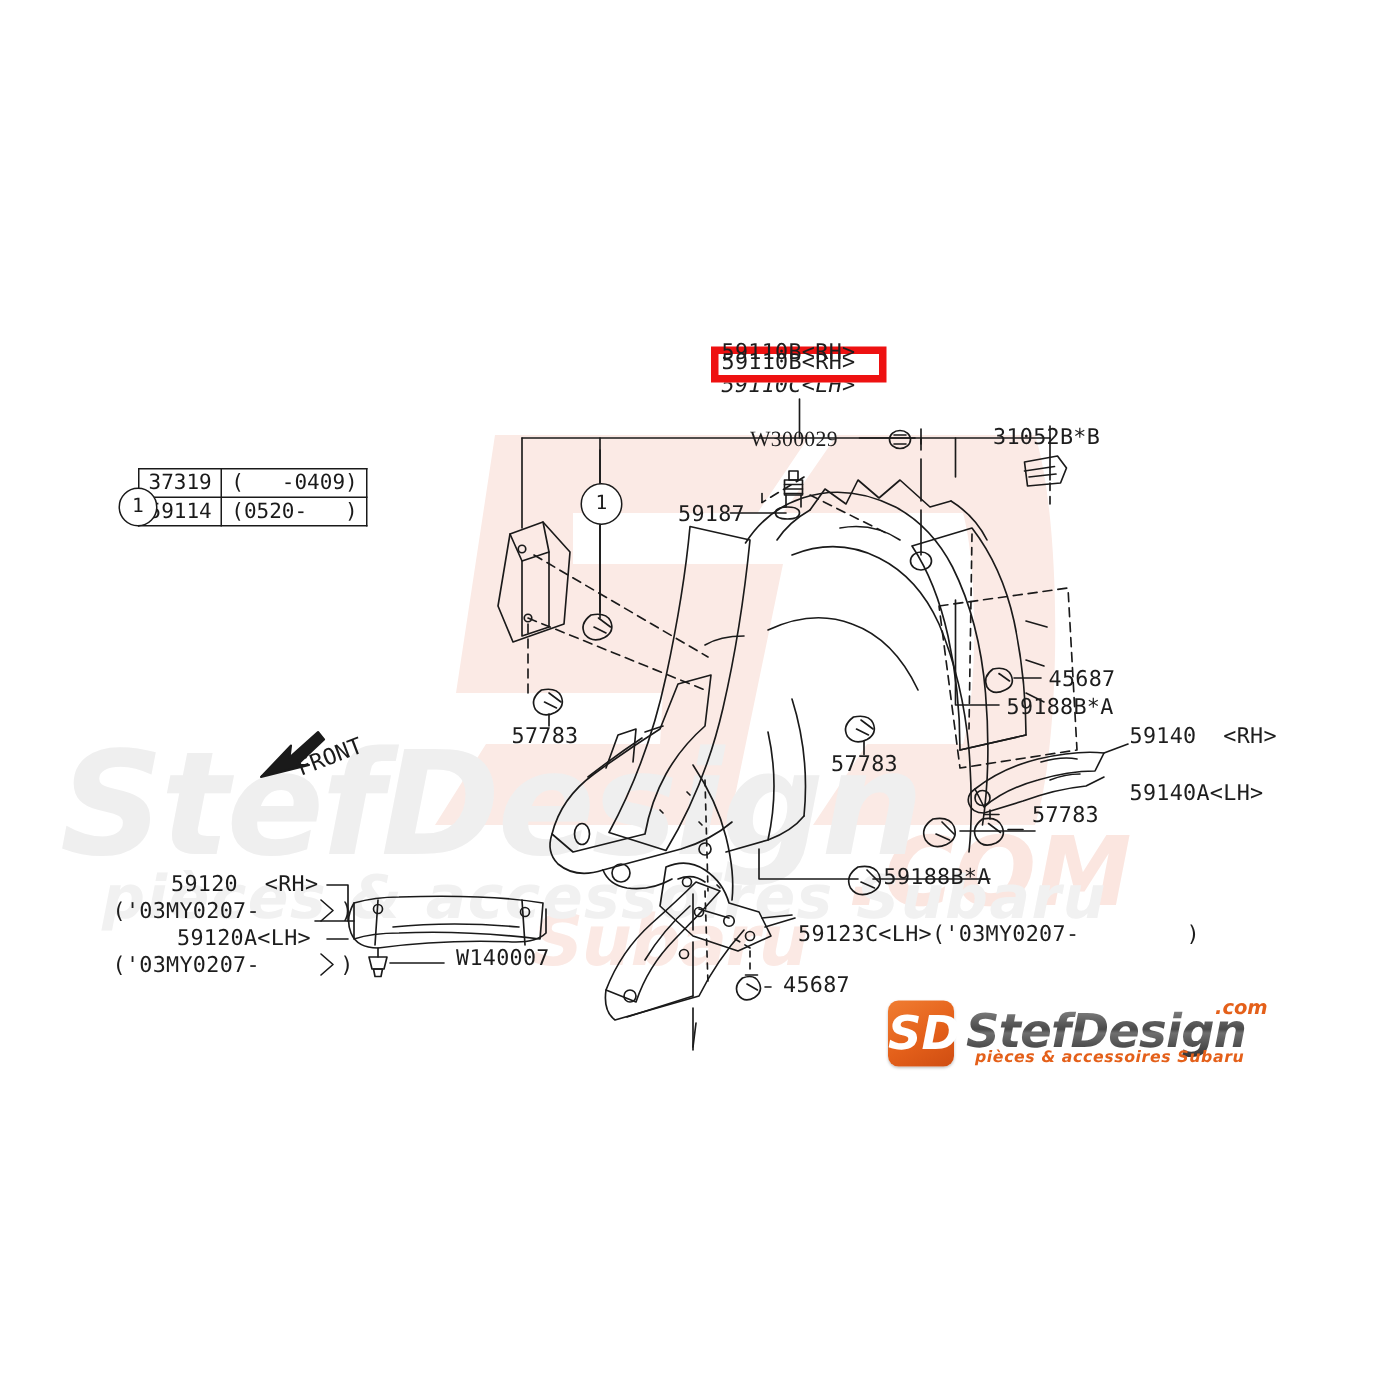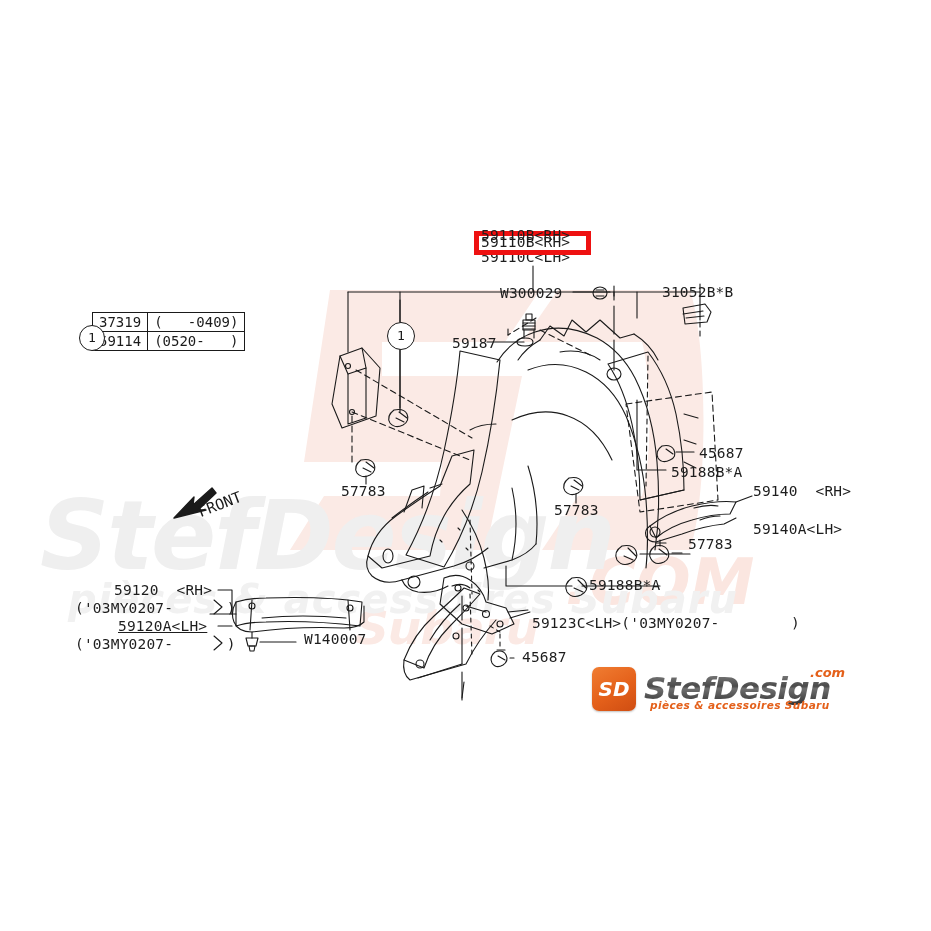--- a/index.html
+++ b/index.html
@@ -46,21 +46,21 @@
   }
   
   #logo{position:absolute;left:592px;top:665px;width:272px;height:48px;}
   #logo .sq{
     position:absolute;left:0;top:2px;width:44px;height:44px;border-radius:7px;
     background:linear-gradient(150deg,#f07d32 0%,#e4601a 55%,#cf4d12 100%);
     box-shadow:0 1px 2px rgba(0,0,0,.25);
   }
   #logo .sq span{
     position:absolute;left:0;top:0;width:44px;height:36px;line-height:44px;
-    text-align:center;color:#fff;font-weight:bold;font-size:20px;font-style:italic;
+    text-align:center;color:#fff;font-weight:bold;font-size:31px;font-style:italic;
     font-family:"DejaVu Sans","Liberation Sans",sans-serif;
   }
   #logo .wordmark{
     position:absolute;left:52px;top:5px;font-size:31px;font-weight:bold;
     font-style:italic;letter-spacing:-0.5px;
     font-family:"DejaVu Sans","Liberation Sans",sans-serif;
     background:linear-gradient(180deg,#8d8d8d 0%,#4a4a4a 45%,#6f6f6f 52%,#2e2e2e 100%);
     -webkit-background-clip:text;background-clip:text;color:transparent;
     -webkit-text-fill-color:transparent;
   }
@@ -335,40 +335,40 @@
   </div>
 
   <div class="callout" style="left:387px;top:322px;">1</div>
 
   <svg class="wm" style="left:172px;top:484px;" width="52" height="46" viewBox="0 0 52 46" xmlns="http://www.w3.org/2000/svg">
     <path d="M2 34 L22 13 L21 21 L40 4 L44 9 L26 26 L34 26 Z" fill="#1a1a1a" stroke="#1a1a1a" stroke-width="1.4" stroke-linejoin="round"></path>
   </svg>
   <div id="front-txt" style="left:202px;top:503px;">FRONT</div>
 
   <div class="lbl" style="left:481px;top:228px;z-index:3;">59110B&lt;RH&gt;</div>
-  <div class="lbl" style="left:481px;top:250px;">59110C&lt;LH&gt;</div>
+  <div class="lbl" style="left:481px;top:250px;font-style:italic;">59110C&lt;LH&gt;</div>
 
   <div id="hl-main" style="left:474px;top:231px;width:117px;height:24px;z-index:2;"></div>
   <div class="lbl" style="left:481px;top:235px;z-index:4;">59110B&lt;RH&gt;</div>
 
-  <div class="lbl" style="left:500px;top:286px;">W300029</div>
+  <div class="lbl" style="left:500px;top:286px;font-family:Liberation Serif, serif;">W300029</div>
   <div class="lbl" style="left:662px;top:285px;">31052B*B</div>
   <div class="lbl" style="left:452px;top:336px;">59187</div>
   <div class="lbl" style="left:699px;top:446px;">45687</div>
   <div class="lbl" style="left:671px;top:465px;">59188B*A</div>
   <div class="lbl" style="left:341px;top:484px;">57783</div>
   <div class="lbl" style="left:554px;top:503px;">57783</div>
   <div class="lbl" style="left:753px;top:484px;text-align:right;">59140  &lt;RH&gt;</div>
   <div class="lbl" style="left:753px;top:522px;">59140A&lt;LH&gt;</div>
   <div class="lbl" style="left:688px;top:537px;">57783</div>
   <div class="lbl" style="left:589px;top:578px;">59188B*A</div>
 
   <div class="lbl" style="left:114px;top:583px;">59120  &lt;RH&gt;</div>
   <div class="lbl" style="left:75px;top:601px;">('03MY0207-      )</div>
-  <div class="lbl" style="left:118px;top:619px;text-decoration:underline;">59120A&lt;LH&gt;</div>
+  <div class="lbl" style="left:118px;top:619px;">59120A&lt;LH&gt;</div>
   <div class="lbl" style="left:75px;top:637px;">('03MY0207-      )</div>
 
   <div class="lbl" style="left:532px;top:616px;">59123C&lt;LH&gt;('03MY0207-        )</div>
   <div class="lbl" style="left:304px;top:632px;">W140007</div>
   <div class="lbl" style="left:522px;top:650px;">45687</div>
 
   <div id="logo">
     <div class="sq">
       <span>SD</span>
     </div>

